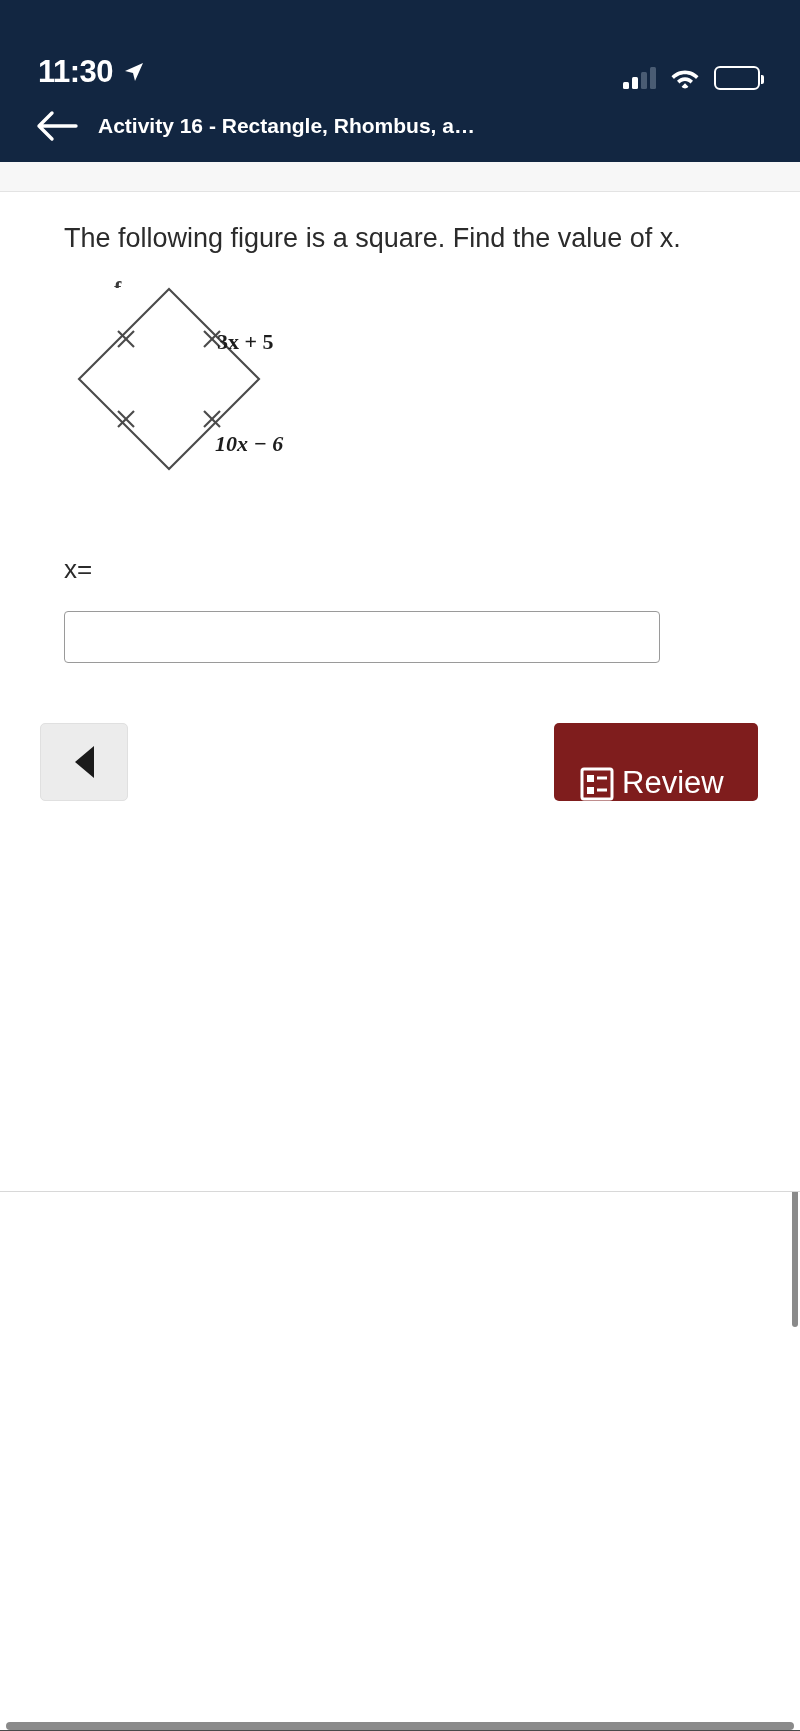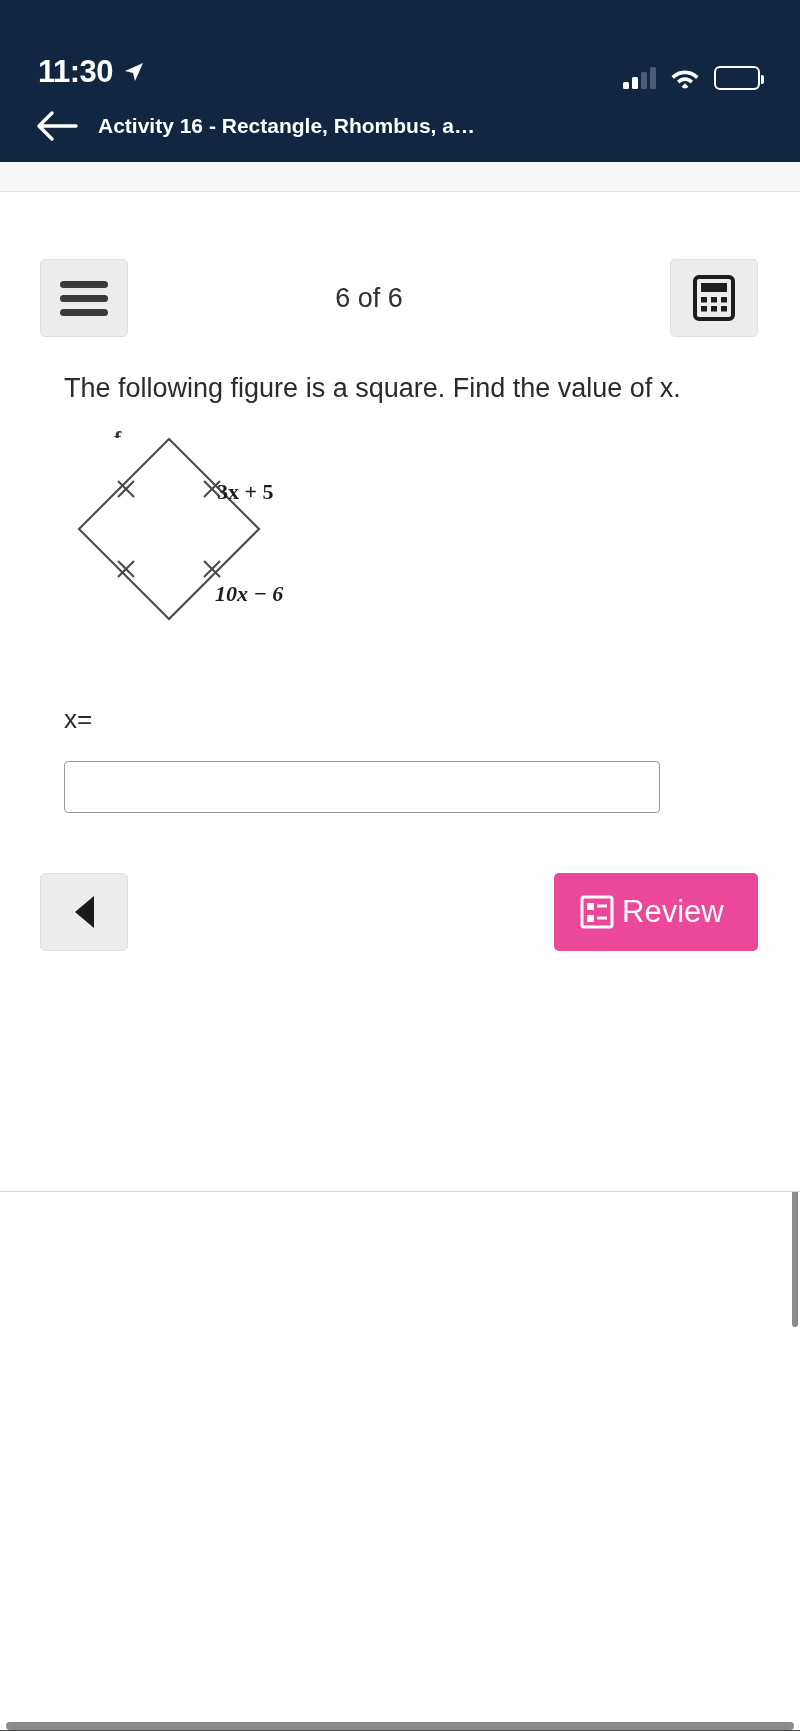--- a/index.html
+++ b/index.html
@@ -244,28 +244,28 @@
     justify-content: center;
     cursor: pointer;
   }
   .triangle-left {
     width: 0; height: 0;
     border-top: 16px solid transparent;
     border-bottom: 16px solid transparent;
     border-right: 19px solid #1a1a1a;
   }
   .review-btn {
-    background: #ec4899;
+    background: #7f1d1d;
     color: #ffffff;
     border: none;
     border-radius: 5px;
     height: 78px;
     padding: 0 26px;
     display: flex;
-    align-items: center;
+    align-items: flex-end;
     gap: 8px;
     font-size: 31px;
     font-family: "Liberation Sans", sans-serif;
     cursor: pointer;
     min-width: 204px;
   }
 
   
   .bottom-spacer {
     height: 8px;
@@ -323,42 +323,20 @@
   </svg>
   <span class="app-title">Activity 16 - Rectangle, Rhombus, a…</span>
 </div>
 
 <div class="browser-area">
   <div class="top-strip"></div>
   <div class="page-scrollbar"></div>
 
   <div class="content-card">
 
-    <div class="toolbar">
-      <div class="tool-btn">
-        <span class="hamburger">
-            <i></i>
-            <i></i>
-            <i></i>
-          </span>
-      </div>
-      <div class="page-count">6 of 6</div>
-      <div class="tool-btn">
-        <svg width="42" height="46" viewBox="0 0 42 46">
-          <rect x="2" y="2" width="38" height="42" rx="4" fill="none" stroke="#1d1d1d" stroke-width="4"></rect>
-          <rect x="8" y="8" width="26" height="9" fill="#1d1d1d"></rect>
-          <rect x="8" y="22" width="6" height="5.5" fill="#1d1d1d"></rect>
-          <rect x="18" y="22" width="6" height="5.5" fill="#1d1d1d"></rect>
-          <rect x="28" y="22" width="6" height="5.5" fill="#1d1d1d"></rect>
-          <rect x="8" y="31" width="6" height="5.5" fill="#1d1d1d"></rect>
-          <rect x="18" y="31" width="6" height="5.5" fill="#1d1d1d"></rect>
-          <rect x="28" y="31" width="6" height="5.5" fill="#1d1d1d"></rect>
-        </svg>
-      </div>
-    </div>
 
     <div class="question-text">The following figure is a square.  Find the value of x.</div>
 
     <div class="figure-wrap">
       <div class="figure-crop-hint">f b</div>
       <svg class="figure-svg" width="300" height="230" viewBox="0 0 300 230">
         <g stroke="#4a4a4a" stroke-width="2.1" fill="none" stroke-linejoin="miter">
 
           <path d="M105 15 L195 105 L105 195 L15 105 Z"></path>
 

